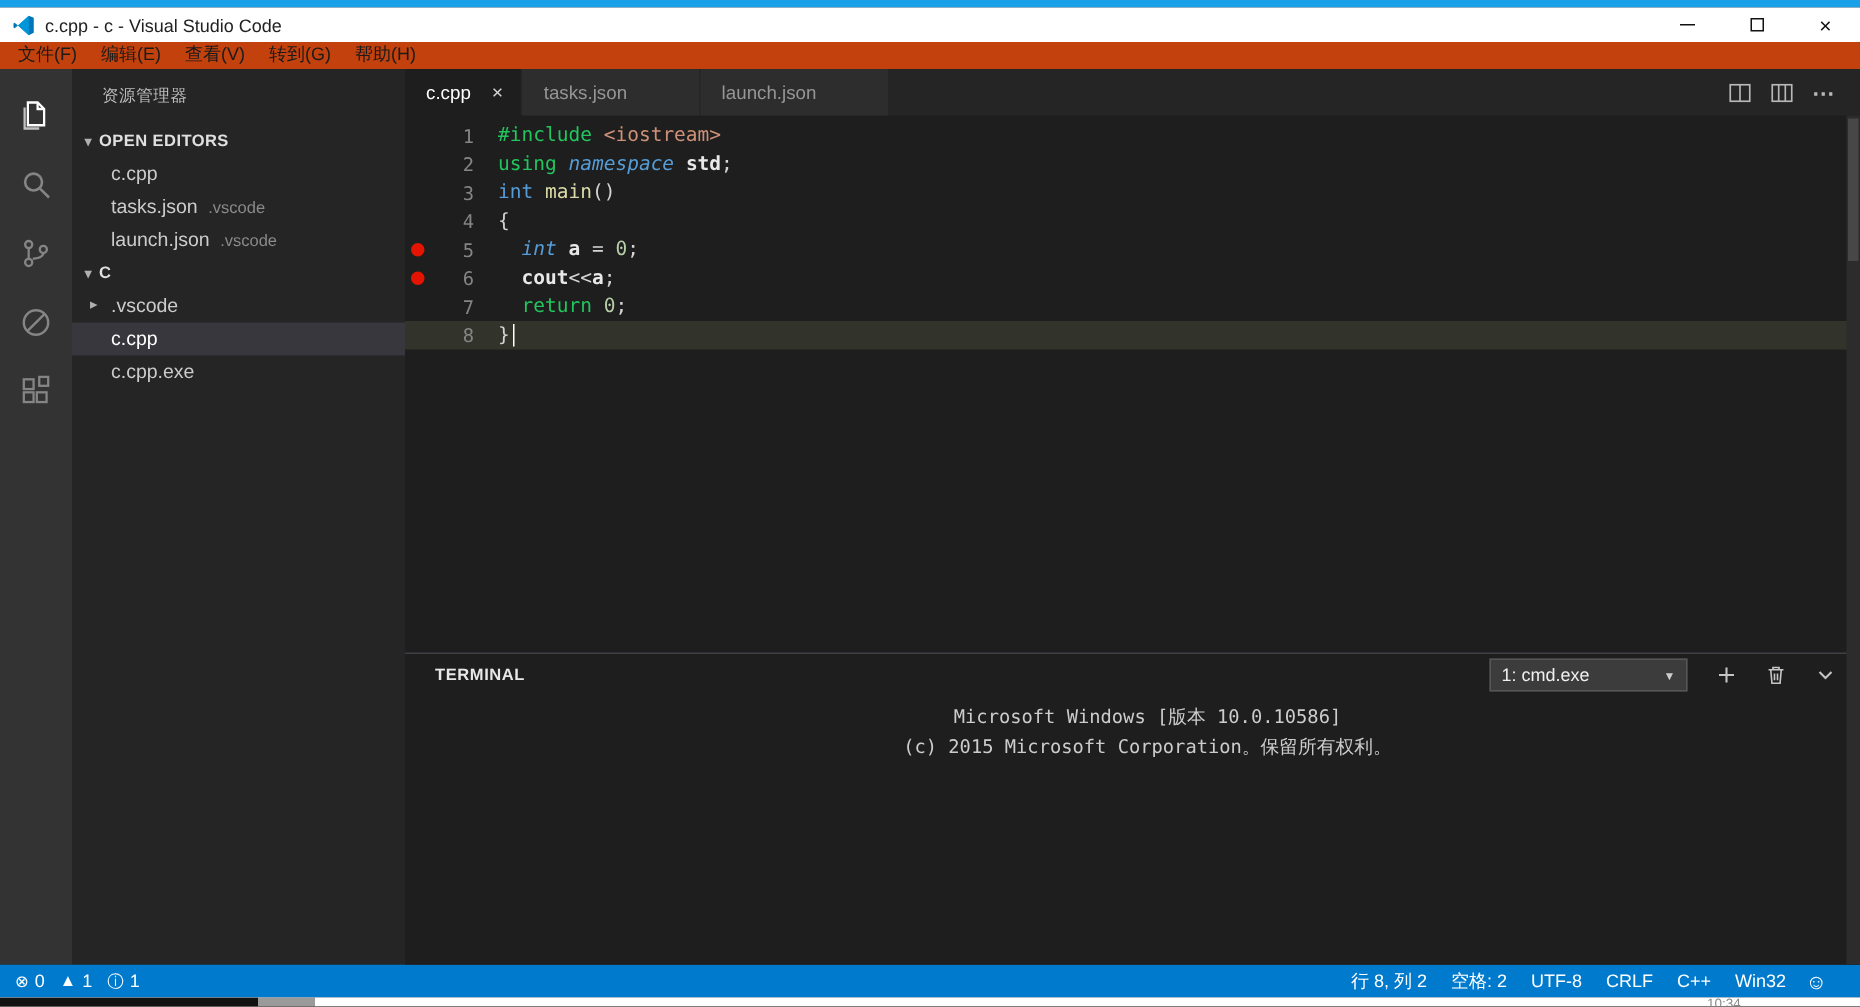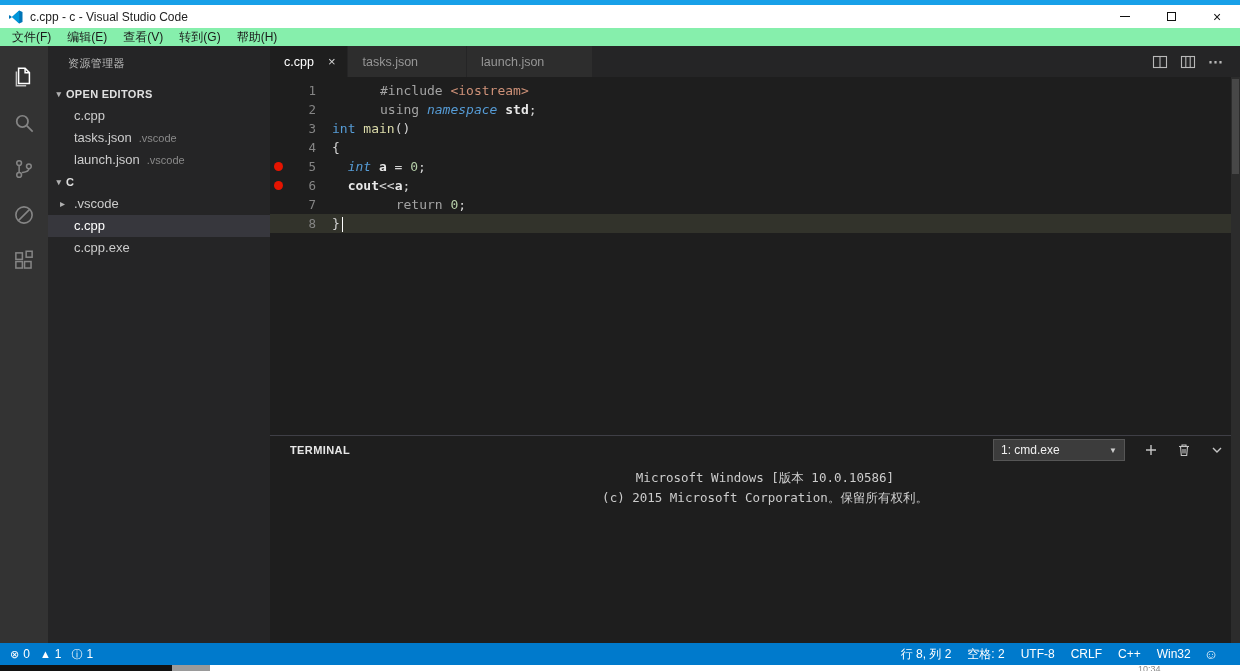--- a/index.html
+++ b/index.html
@@ -12,21 +12,21 @@
   .titlebar { height:23px; background:#ffffff; display:flex; align-items:center; font-size:12px; color:#222; }
   .logo { width:16px; height:16px; margin:0 6px 0 8px; display:flex; align-items:center; }
   .title-text { white-space:nowrap; }
   .win-controls { margin-left:auto; display:flex; height:100%; }
   .win-btn { width:46px; display:flex; align-items:center; justify-content:center; color:#111; }
   .glyph-min { width:10px; height:1px; background:#111; display:inline-block; }
   .glyph-max { width:9px; height:9px; border:1px solid #111; display:inline-block; }
   .glyph-close { font-size:14px; line-height:14px; }
 
   
-  .menubar { height:18px; background:#86efac; display:flex; align-items:center; padding-left:4px;
+  .menubar { height:18px; background:#c2410c; display:flex; padding-left:4px;
              font-size:12px; color:#1b1b1b; }
   .menu-item { padding:0 8px; }
 
   
   .main { display:flex; height:597px; }
 
   .activitybar { width:48px; background:#333333; display:flex; flex-direction:column; align-items:center;
                  padding-top:8px; flex-shrink:0; }
   .ab-item { width:48px; height:46px; display:flex; align-items:center; justify-content:center; color:#858585; }
   .ab-item.active { color:#ffffff; }
@@ -55,21 +55,21 @@
   .ta-icon { display:flex; align-items:center; }
   .ta-more { font-size:15px; font-weight:bold; letter-spacing:1px; }
 
   .editor-body { flex:1; padding-top:4px; font-family:"DejaVu Sans Mono", monospace; font-size:13px; overflow:hidden; }
   .code-line { display:flex; height:19px; line-height:19px; }
   .code-line.current { background:#32332b; }
   .bp-col { width:16px; display:flex; align-items:center; justify-content:center; flex-shrink:0; }
   .bp-dot { width:9px; height:9px; border-radius:50%; background:#e51400; }
   .line-num { width:30px; text-align:right; color:#858585; font-size:12.5px; flex-shrink:0; }
   .code-text { padding-left:16px; white-space:pre; color:#d4d4d4; }
-  .tk-purple { color:#a3a3a3;margin-left:48px; }
+  .tk-purple { color:#22c55e; }
   .tk-blue { color:#569cd6; }
   .tk-blueital { color:#569cd6; font-style:italic; }
   .tk-yellow { color:#dcdcaa; }
   .tk-num { color:#b5cea8; }
   .tk-str { color:#ce9178; }
   .tk-plain { color:#d4d4d4; }
   .tk-bold { color:#e8e8e8; font-weight:bold; }
   .cursor { display:inline-block; width:1.5px; height:15px; background:#ffffff; vertical-align:middle; margin-left:2px; }
 
   .editor-scrollbar { position:absolute; top:31px; right:0; bottom:0; width:9px; background:#2c2c2c; z-index:4; }

